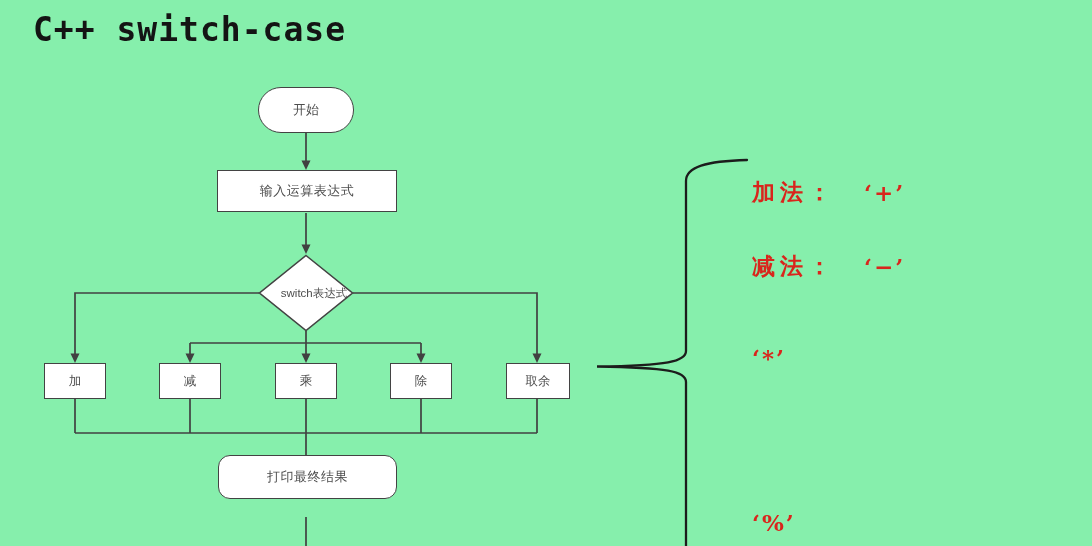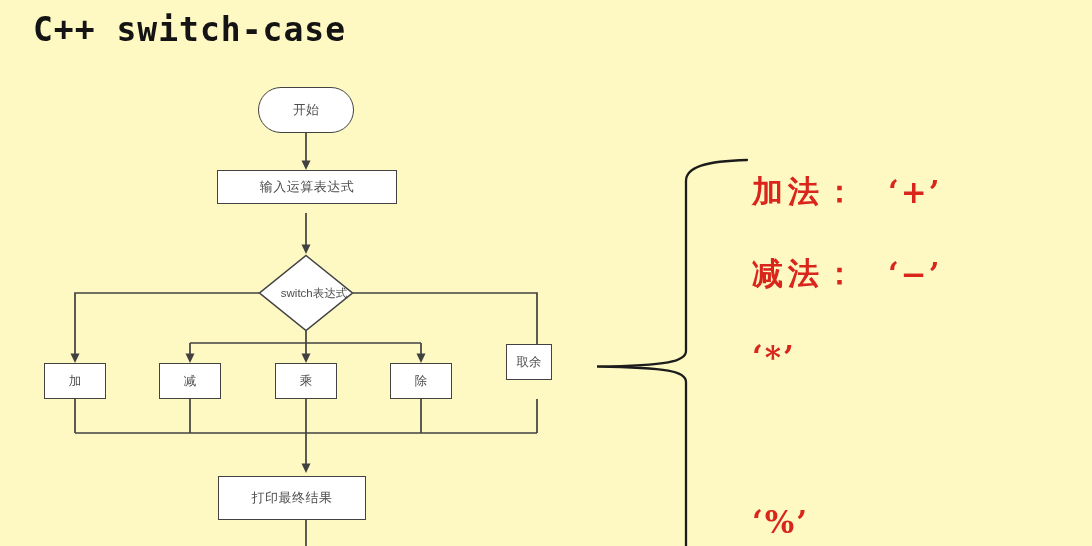--- a/index.html
+++ b/index.html
@@ -1,17 +1,17 @@
 <!DOCTYPE html>
 <html><head>
 <meta charset="utf-8">
 <style>
   html,body{margin:0;padding:0;background:#ffffff;}
   .stage{
-    position:relative;width:1092px;height:546px;background:#fef9c3;
+    position:relative;width:1092px;height:546px;background:#86efac;
     overflow:hidden;font-family:"Liberation Sans",sans-serif;
   }
   .page-title{
     position:absolute;left:33px;top:10px;margin:0;
     font-family:"DejaVu Sans Mono",monospace;font-weight:700;
     font-size:33px;letter-spacing:1px;color:#141414;white-space:nowrap;
   }
   svg.connectors{position:absolute;left:0;top:0;width:1092px;height:546px;}
   .lines{stroke:#414141;stroke-width:1.7;fill:none;}
   .arrowheads{fill:#414141;stroke:none;}
@@ -23,21 +23,21 @@
   .capsule{border-radius:23px;font-size:13px;}
   .rect{font-size:13px;letter-spacing:0.5px;}
   .case-box{font-size:12.5px;}
   .diamond-node{border:none;background:transparent;}
   .diamond-node svg{position:absolute;left:0;top:0;width:100%;height:100%;}
   .diamond-node polygon{fill:#ffffff;stroke:#434343;stroke-width:1.6;}
   .diamond-label{position:relative;font-size:11.5px;color:#4d4d4d;white-space:nowrap;margin-left:16px;}
   .legend-row{
     position:absolute;left:752px;height:44px;display:flex;align-items:center;gap:28px;
     color:#d9251c;font-family:"DejaVu Serif","Liberation Serif",serif;
-    font-weight:700;font-size:31px;white-space:nowrap;
+    font-weight:700;font-size:23px;white-space:nowrap;
   }
   .legend-label{letter-spacing:5px;}
   .legend-symbol{letter-spacing:2px;}
 </style>
 </head>
 <body>
 
 <div class="stage">
 
   <h1 class="page-title">C++ switch-case</h1>
@@ -74,21 +74,21 @@
       M747,160 C706,161 686,167 686,181
       L686,351 C686,361.5 668,365.5 597,366.5
       C668,367.5 686,371.5 686,382
       L686,547"></path>
   </svg>
 
   <div class="node capsule" style="left:258px;top:87px;width:96px;height:46px;">
     <span>开始</span>
   </div>
 
-  <div class="node rect" style="left:217px;top:170px;width:180px;height:34px;">
+  <div class="node rect" style="left:217px;top:170px;width:180px;height:42px;">
     <span>输入运算表达式</span>
   </div>
 
   <div class="node diamond-node" style="left:258px;top:254px;width:96px;height:78px;">
     <svg viewBox="0 0 96 78" preserveAspectRatio="none">
       <polygon points="48,1.5 94.5,39 48,76.5 1.5,39"></polygon>
     </svg>
     <span class="diamond-label">switch表达式</span>
   </div>
 
@@ -97,33 +97,33 @@
   </div>
   <div class="node case-box" style="left:159px;top:363px;width:62px;height:36px;">
     <span>减</span>
   </div>
   <div class="node case-box" style="left:275px;top:363px;width:62px;height:36px;">
     <span>乘</span>
   </div>
   <div class="node case-box" style="left:390px;top:363px;width:62px;height:36px;">
     <span>除</span>
   </div>
-  <div class="node case-box" style="left:506px;top:344px;width:46px;height:36px;">
+  <div class="node case-box" style="left:506px;top:363px;width:64px;height:36px;">
     <span>取余</span>
   </div>
 
-  <div class="node rect" style="left:218px;top:476px;width:148px;height:44px;">
+  <div class="node rect" style="left:218px;top:455px;width:179px;height:44px;border-radius:12px;">
     <span>打印最终结果</span>
   </div>
 
   <div class="legend-row" style="top:170px;">
     <span class="legend-label">加法：</span>
     <span class="legend-symbol">‘+’</span>
   </div>
-  <div class="legend-row" style="top:252px;">
+  <div class="legend-row" style="top:244px;">
     <span class="legend-label">减法：</span>
     <span class="legend-symbol">‘−’</span>
   </div>
   <div class="legend-row" style="top:335px;">
     <span class="legend-symbol">‘*’</span>
   </div>
   <div class="legend-row" style="top:500px;">
     <span class="legend-symbol">‘%’</span>
   </div>
 

